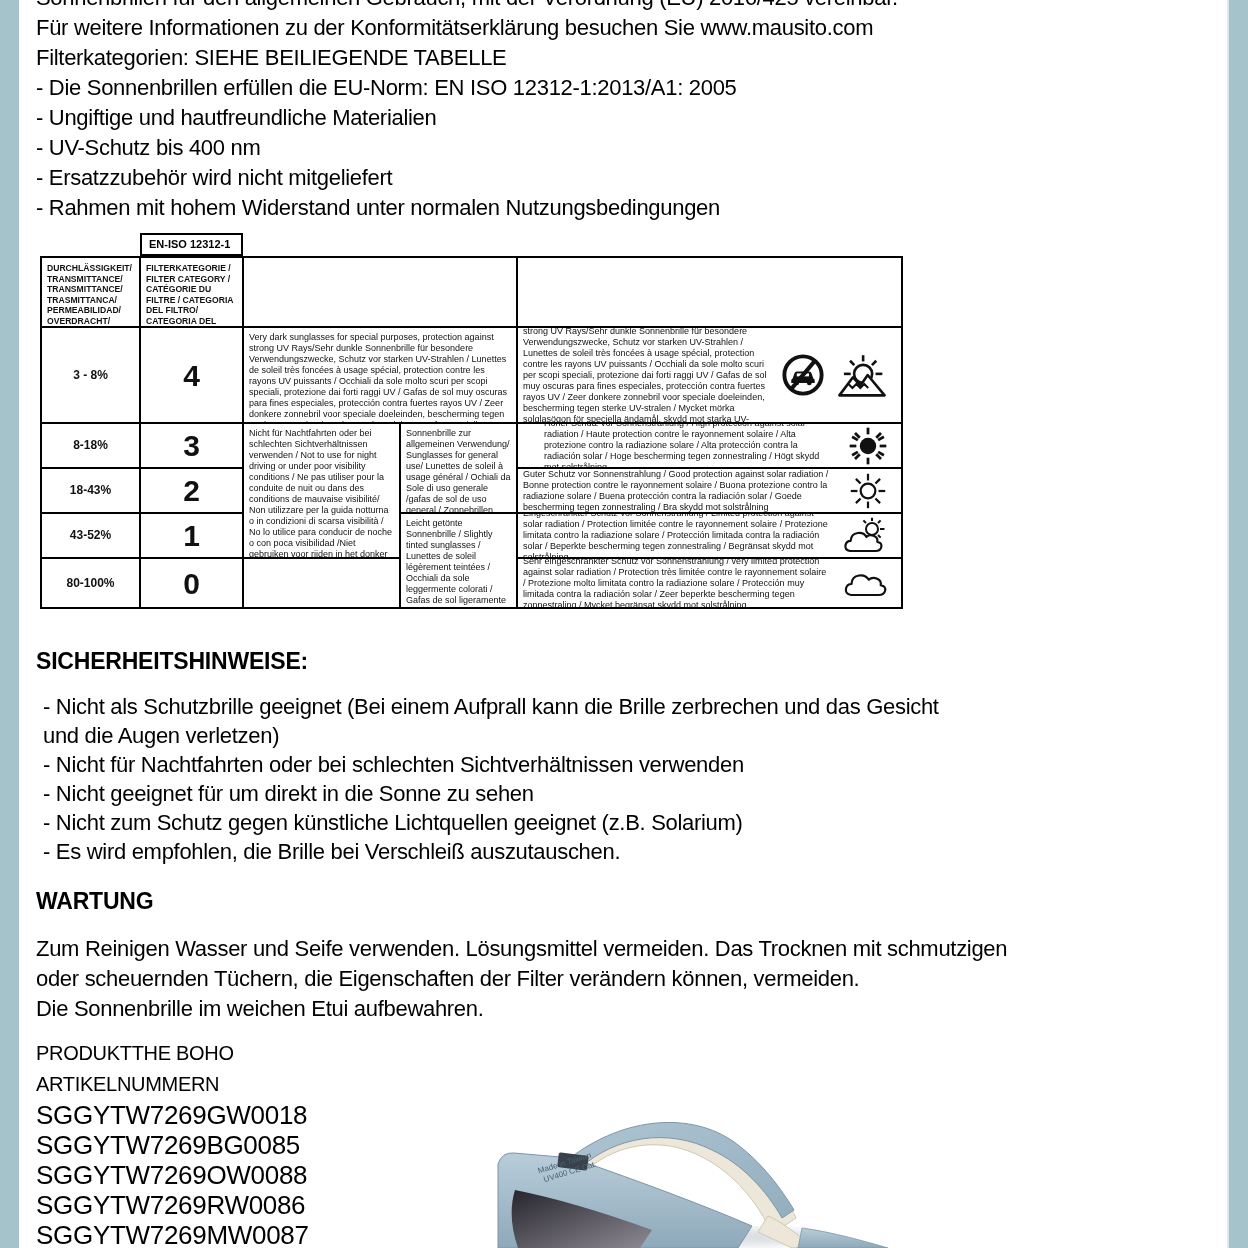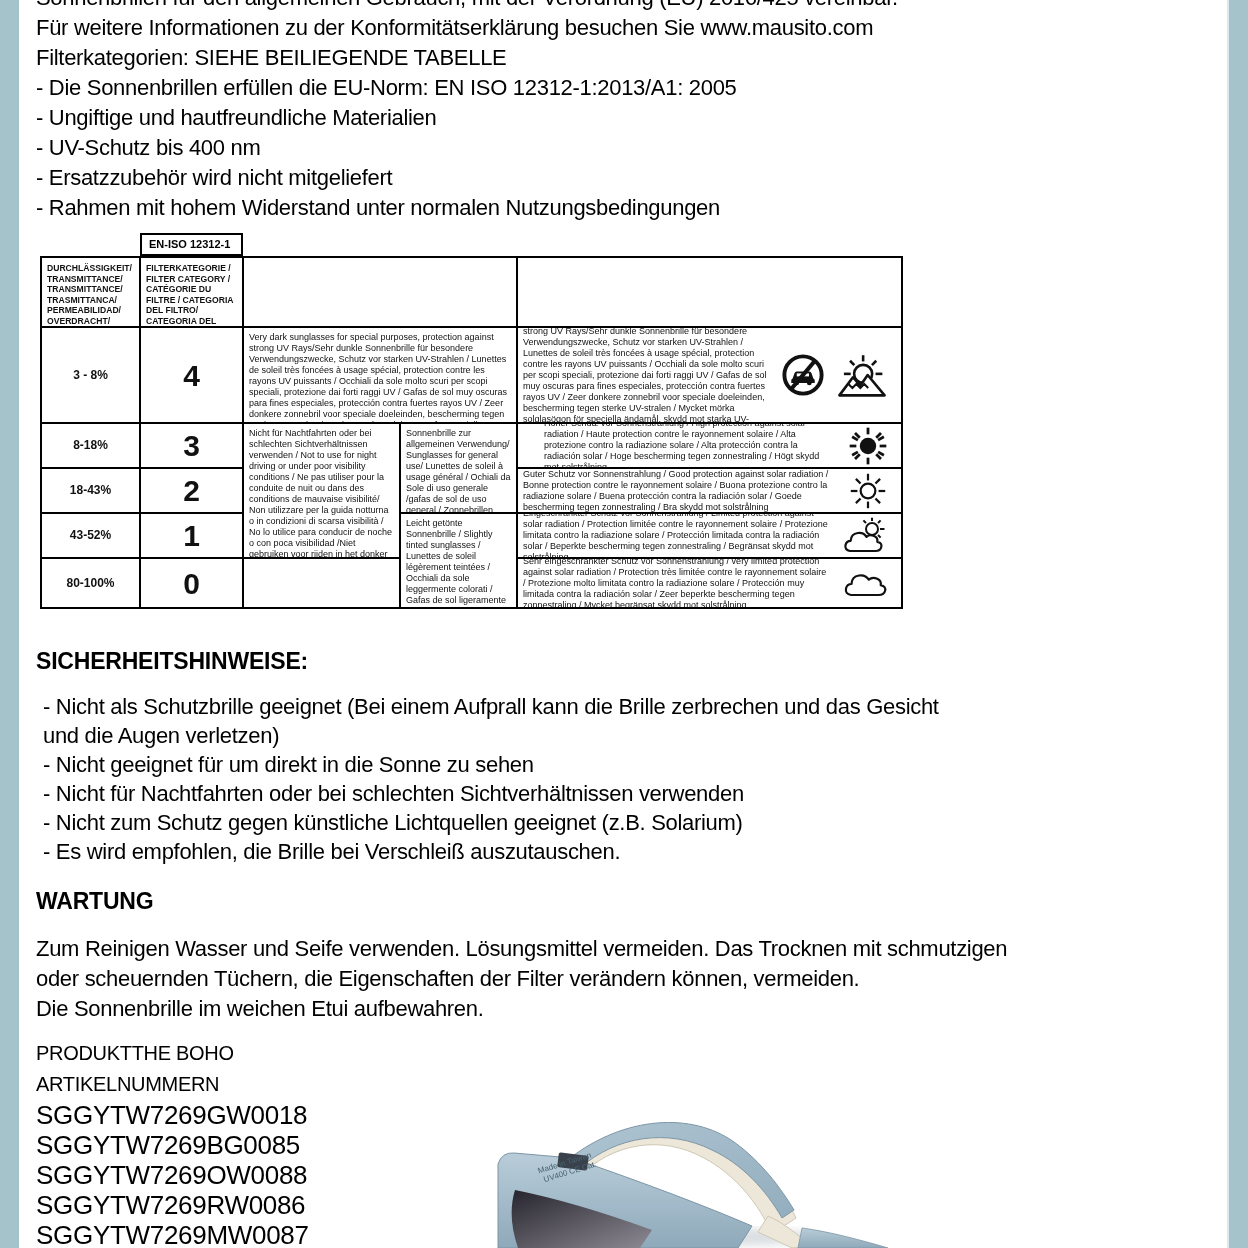--- a/index.html
+++ b/index.html
@@ -205,22 +205,22 @@
         </svg>
       </span>
     </div>
   </div>
 </div>
 
 <div class="abs sec-heading" style="left:36px;top:648px;">SICHERHEITSHINWEISE:</div>
 <div class="abs body-text lines29" style="left:43px;top:692px;">
   <div>- Nicht als Schutzbrille geeignet (Bei einem Aufprall kann die Brille zerbrechen und das Gesicht</div>
   <div>und die Augen verletzen)</div>
+  <div>- Nicht für Nachtfahrten oder bei schlechten Sichtverhältnissen verwenden</div>
   <div>- Nicht geeignet für um direkt in die Sonne zu sehen</div>
-  <div>- Nicht für Nachtfahrten oder bei schlechten Sichtverhältnissen verwenden</div>
   <div>- Nicht zum Schutz gegen künstliche Lichtquellen geeignet (z.B. Solarium)</div>
   <div>- Es wird empfohlen, die Brille bei Verschleiß auszutauschen.</div>
 </div>
 
 <div class="abs sec-heading" style="left:36px;top:888px;">WARTUNG</div>
 <div class="abs body-text lines30" style="left:36px;top:934px;">
   <div>Zum Reinigen Wasser und Seife verwenden. Lösungsmittel vermeiden. Das Trocknen mit schmutzigen</div>
   <div>oder scheuernden Tüchern, die Eigenschaften der Filter verändern können, vermeiden.</div>
   <div>Die Sonnenbrille im weichen Etui aufbewahren.</div>
 </div>

